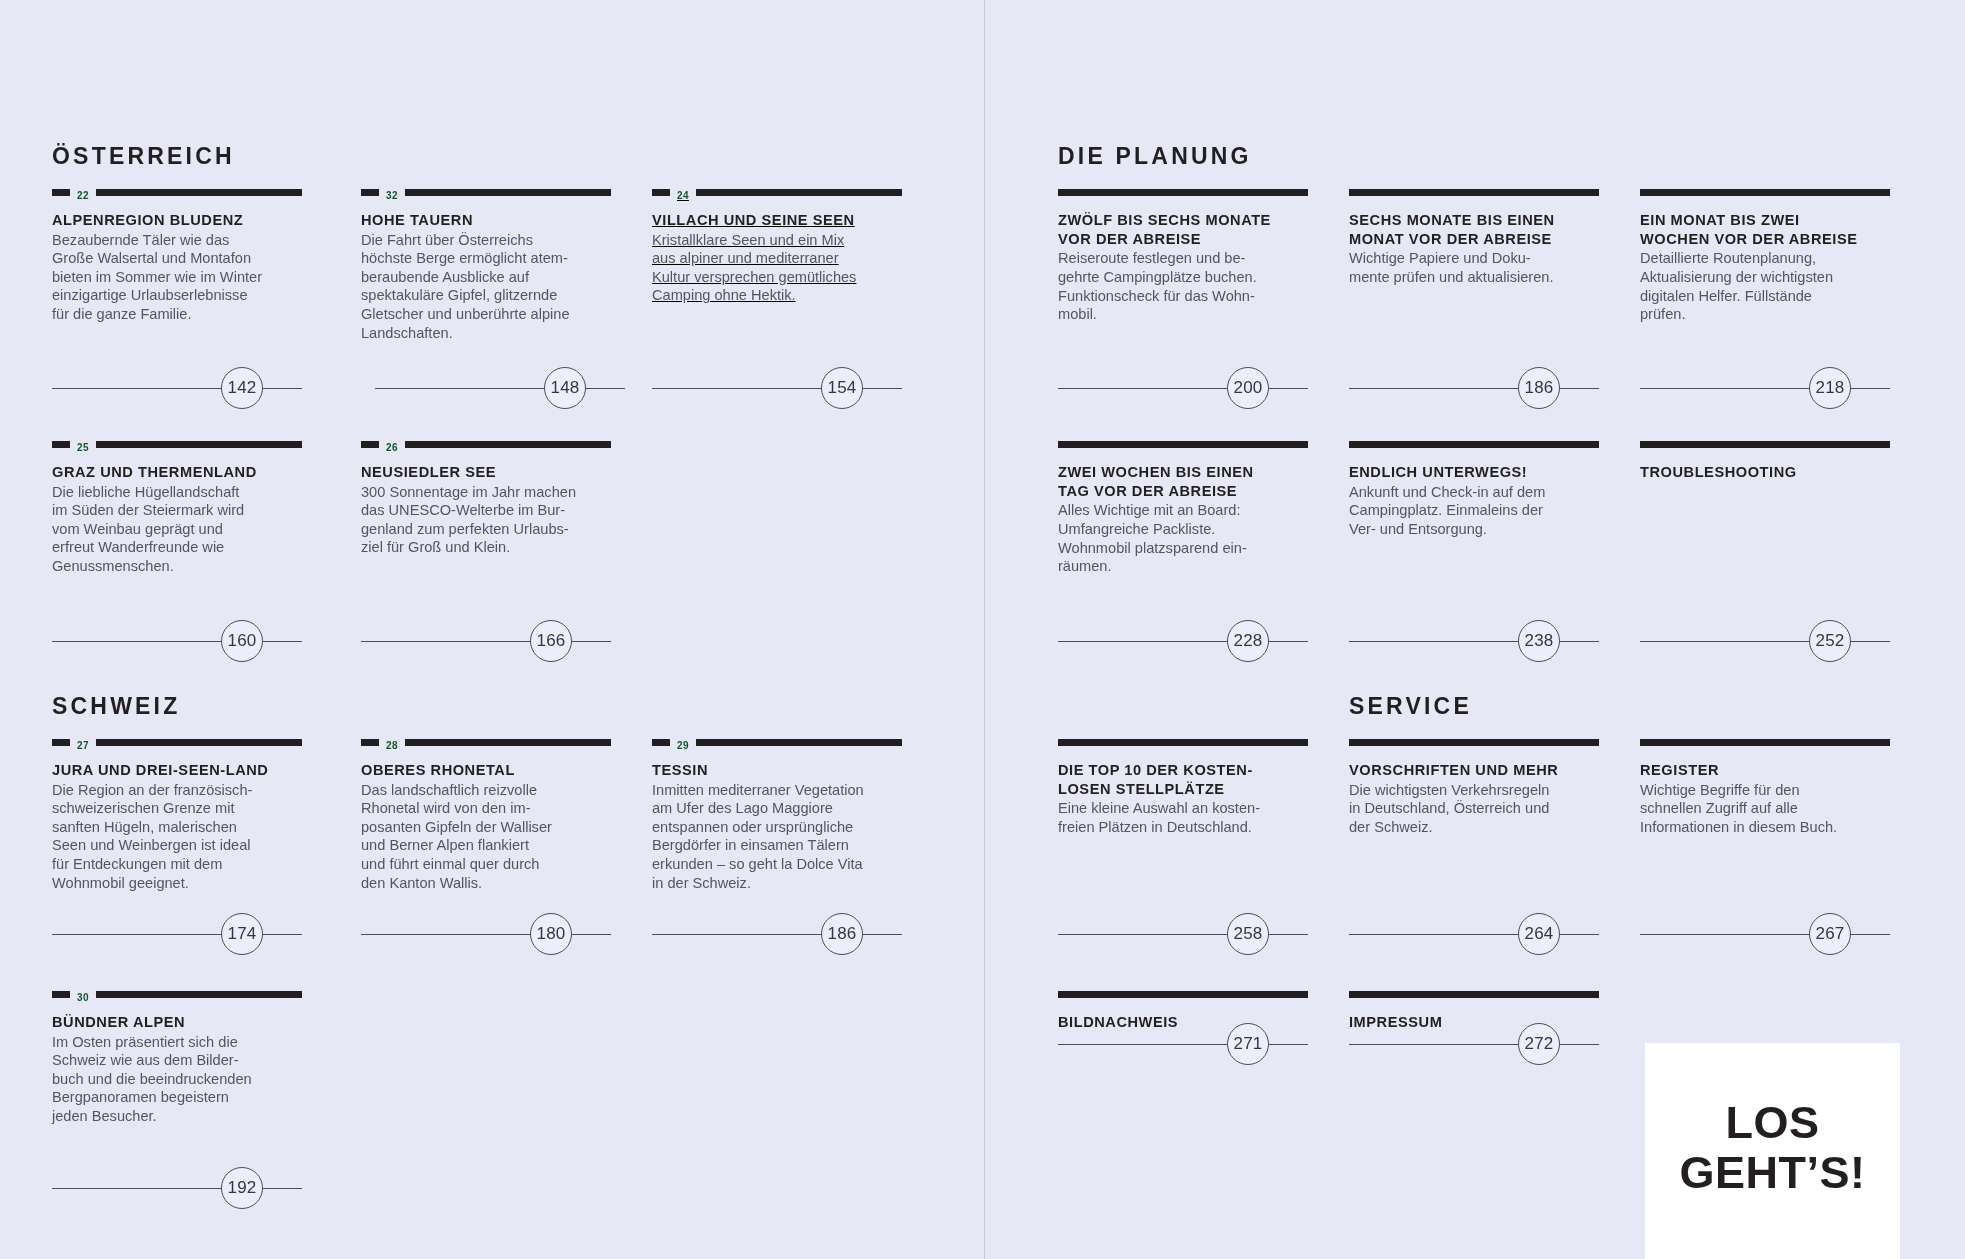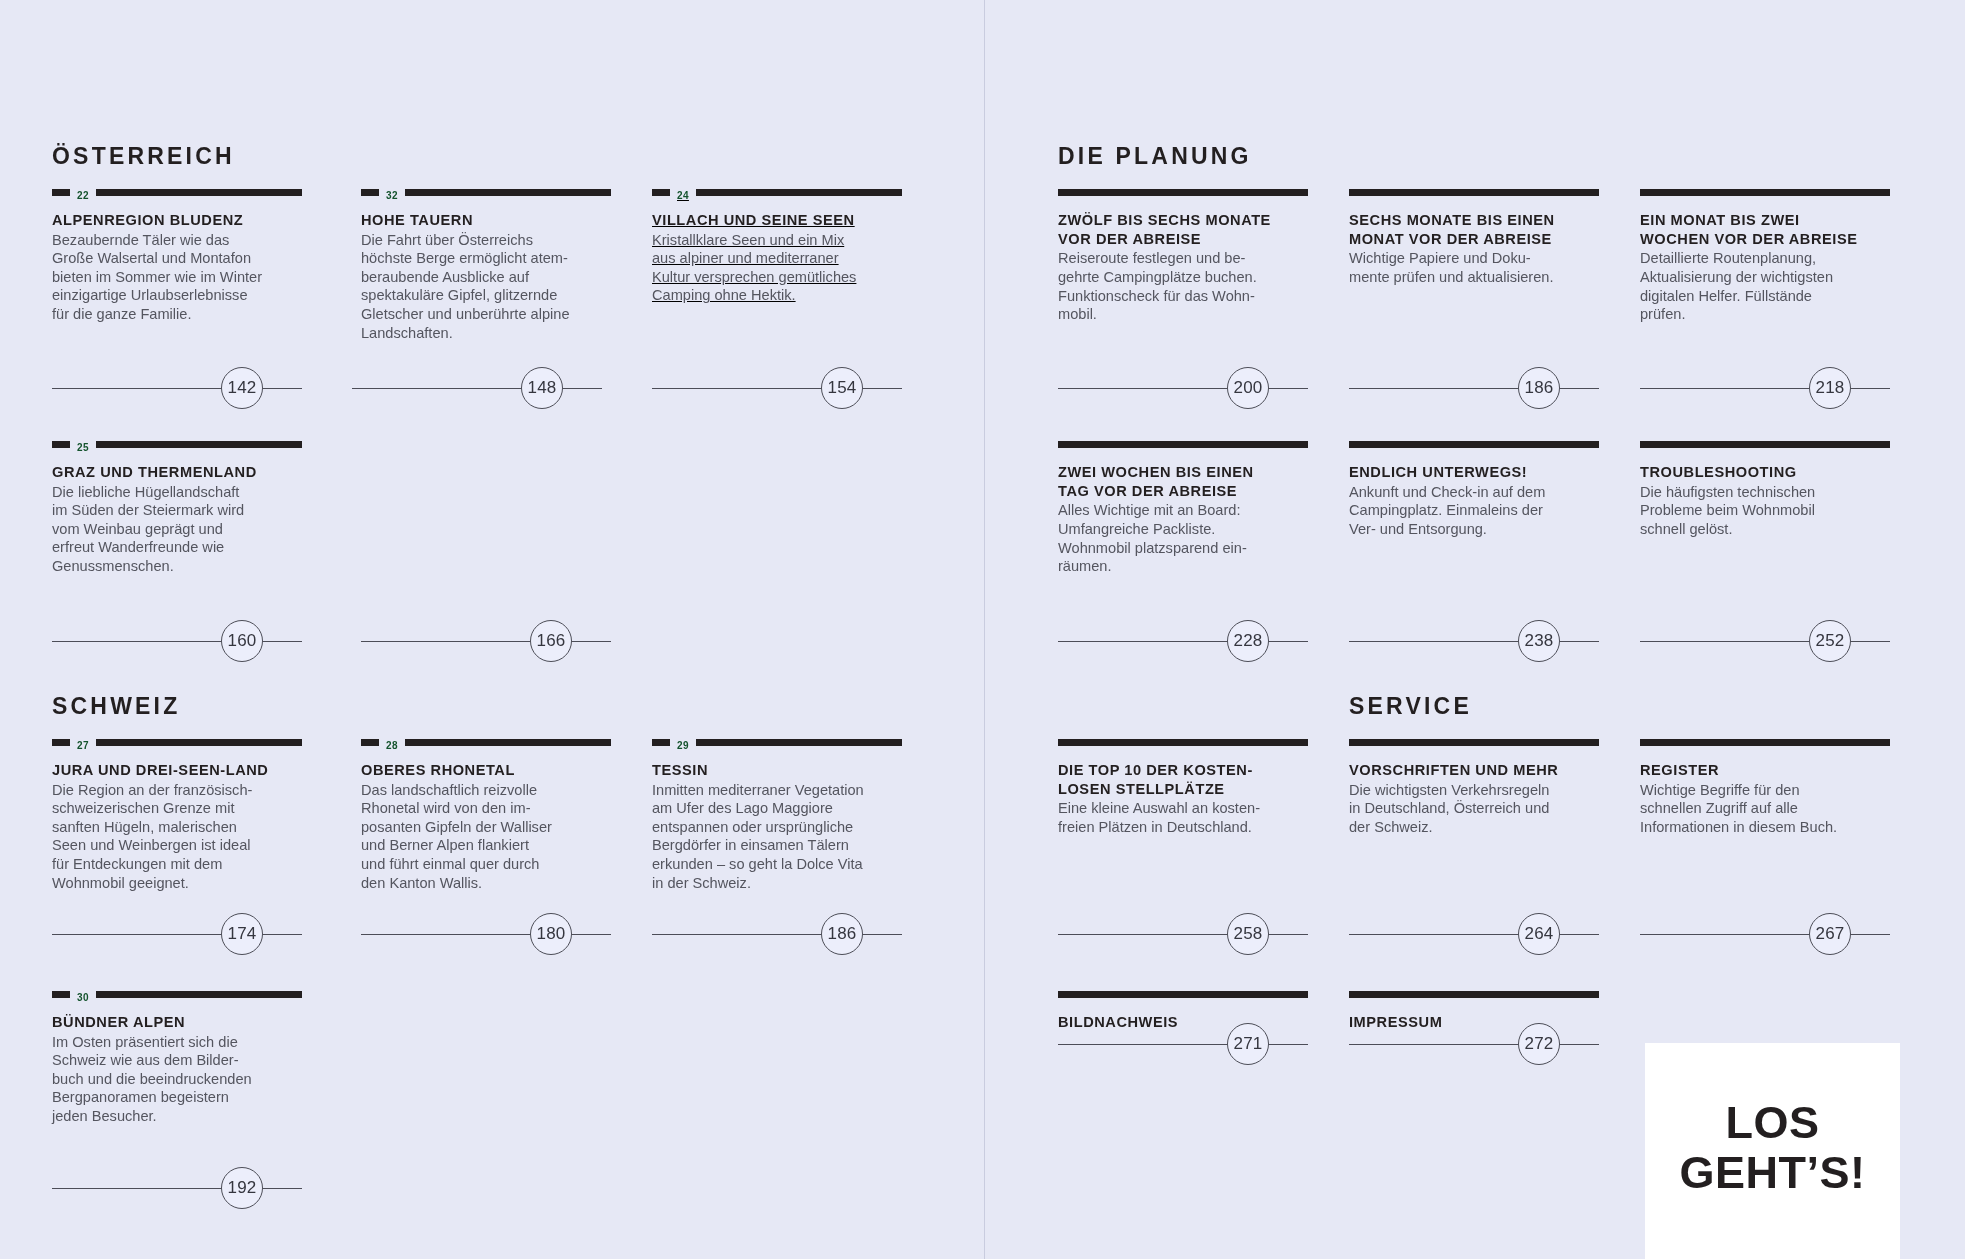--- a/index.html
+++ b/index.html
@@ -192,21 +192,21 @@
         <span class="rule-bar"></span>
       </div>
       <div class="entry-title">HOHE TAUERN</div>
       <div class="entry-body">Die Fahrt über Österreichs
 höchste Berge ermöglicht atem-
 beraubende Ausblicke auf
 spektakuläre Gipfel, glitzernde
 Gletscher und unberührte alpine
 Landschaften.</div>
     </div>
-    <div class="pagenum" style="left:352px; top:367px;">
+    <div class="pagenum" style="left:375px; top:367px;">
       <div class="line"></div>
       <div class="circle">148</div>
     </div>
 
     <div class="entry" style="left:652px; top:185px;text-decoration:underline;">
       <div class="entry-rule">
         <span class="rule-stub"></span>
         <span class="rule-num">24</span>
         <span class="rule-bar"></span>
       </div>
@@ -232,20 +232,32 @@
 im Süden der Steiermark wird
 vom Weinbau geprägt und
 erfreut Wanderfreunde wie
 Genussmenschen.</div>
     </div>
     <div class="pagenum" style="left:52px; top:620px;">
       <div class="line"></div>
       <div class="circle">160</div>
     </div>
 
+    <div class="entry" style="left:361px; top:437px;">
+      <div class="entry-rule">
+        <span class="rule-stub"></span>
+        <span class="rule-num">26</span>
+        <span class="rule-bar"></span>
+      </div>
+      <div class="entry-title">NEUSIEDLER SEE</div>
+      <div class="entry-body">300 Sonnentage im Jahr machen
+das UNESCO-Welterbe im Bur-
+genland zum perfekten Urlaubs-
+ziel für Groß und Klein.</div>
+    </div>
     <div class="pagenum" style="left:361px; top:620px;">
       <div class="line"></div>
       <div class="circle">166</div>
     </div>
 
     <div class="section-head" style="left:52px; top:693px;">SCHWEIZ</div>
 
     <div class="entry" style="left:52px; top:735px;">
       <div class="entry-rule">
         <span class="rule-stub"></span>
@@ -401,23 +413,20 @@
     <div class="pagenum" style="left:364px; top:620px;">
       <div class="line"></div>
       <div class="circle">238</div>
     </div>
 
     <div class="entry" style="left:655px; top:437px;">
       <div class="entry-rule plain">
         <span class="rule-bar"></span>
       </div>
       <div class="entry-title">TROUBLESHOOTING</div>
-      <div class="entry-body">Die häufigsten technischen
-Probleme beim Wohnmobil
-schnell gelöst.</div>
     </div>
     <div class="pagenum" style="left:655px; top:620px;">
       <div class="line"></div>
       <div class="circle">252</div>
     </div>
 
     <div class="section-head" style="left:364px; top:693px;">SERVICE</div>
 
     <div class="entry" style="left:73px; top:735px;">
       <div class="entry-rule plain">

